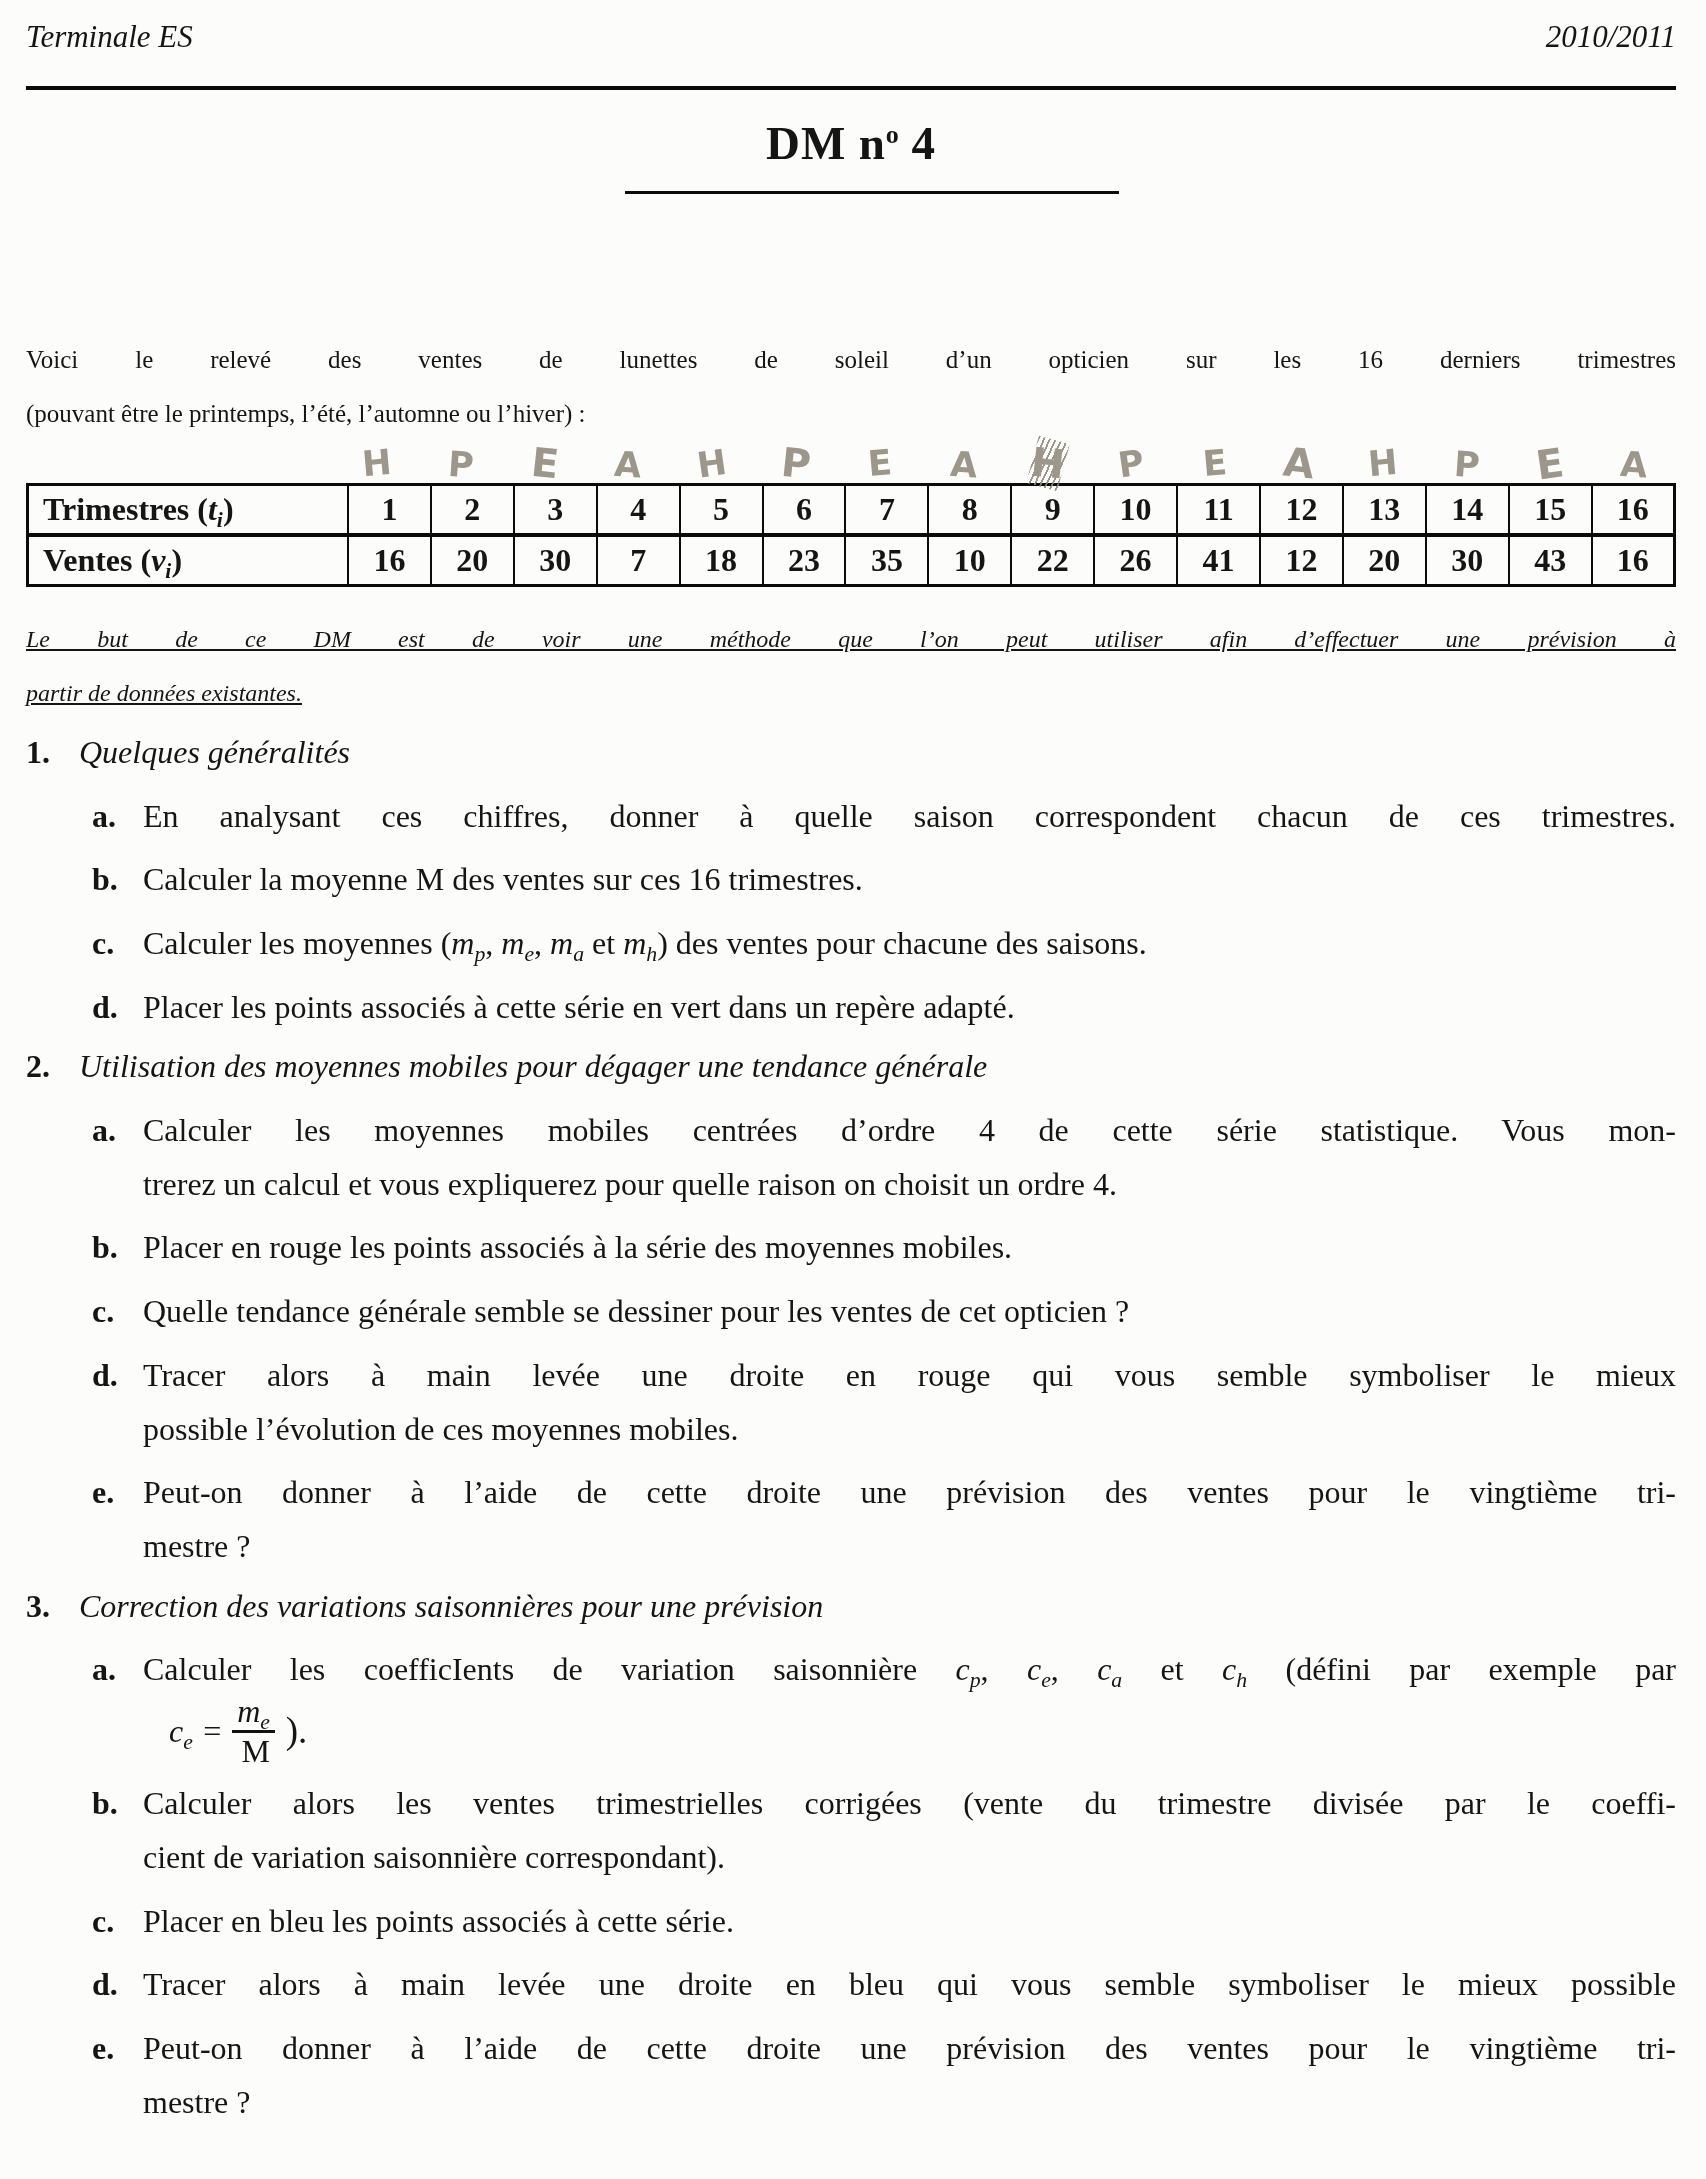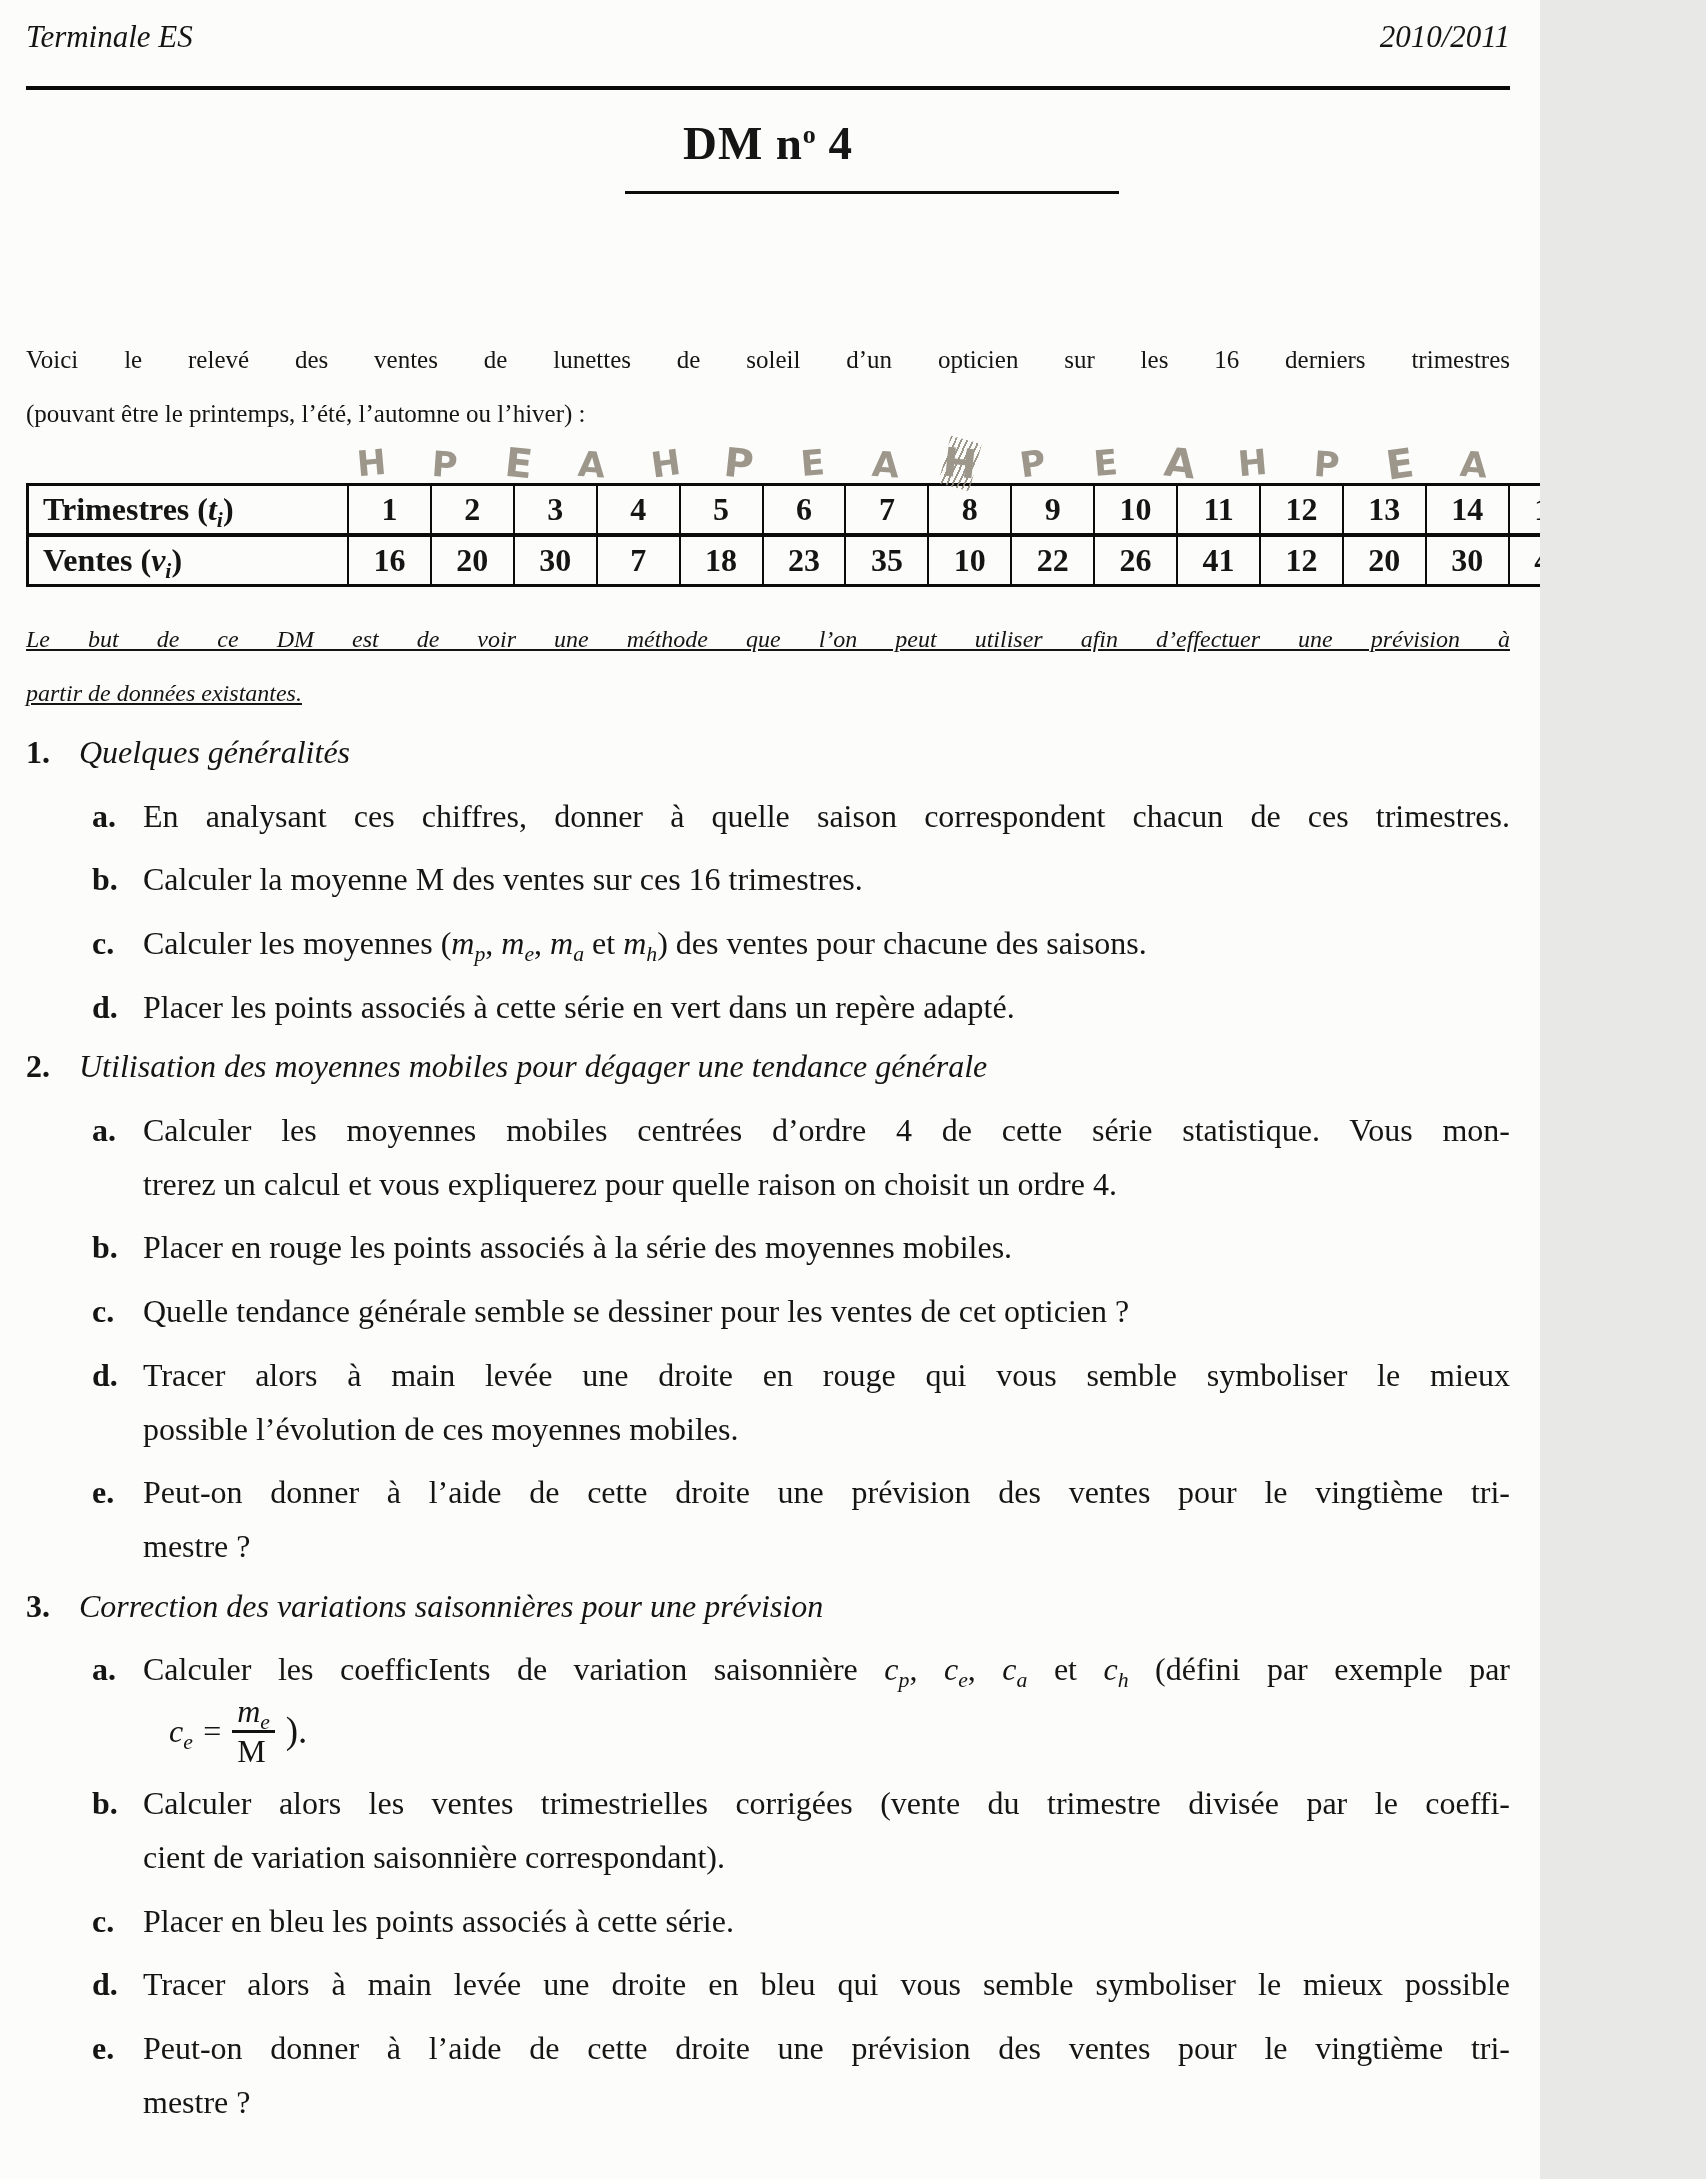--- a/index.html
+++ b/index.html
@@ -1,18 +1,18 @@
 <!DOCTYPE html>
 <html lang="fr" style="font-size:14px"><head>
 <meta charset="utf-8">
 <style>
   html,body{margin:0;padding:0;background:#e8e8e6;}
   .page{
     position:relative;
-    width:1540px;height:2180px;
+    width:1706px;height:2180px;
     overflow:hidden;
     background:#fcfcfa;
     box-sizing:border-box;
     padding:16px 30px 0 26px;
     font-family:"Liberation Serif","DejaVu Serif",serif;
     color:#151515;
   }
   
   .hdr{display:flex;justify-content:space-between;align-items:flex-start;
        font-style:italic;font-size:31px;line-height:42px;}
@@ -50,21 +50,21 @@
   sub{font-size:.68em;line-height:0;}
   
   .msec{display:flex;margin-top:5.3px;font-size:32px;line-height:54px;}
   .mnum{width:53px;flex:none;font-weight:bold;}
   .mhead{font-style:italic;}
   .sub{display:flex;margin-top:9.7px;padding-left:66px;font-size:32px;}
   .slabel{width:51px;flex:none;font-weight:bold;line-height:54px;}
   .stext{flex:1;line-height:54px;}
   
   .formula{display:flex;align-items:center;gap:10.5px;padding-left:26px;height:70px;font-size:32px;}
-  .frac{display:inline-flex;flex-direction:column;align-items:flex-start;}
+  .frac{display:inline-flex;flex-direction:column;align-items:flex-end;}
   .frac .fnum,.frac .fden{line-height:37px;padding:0 5.3px;}
   .frac .fbar{height:2.6px;background:#111;align-self:stretch;}
   .fclose{font-size:37px;}
   i{font-style:italic;}
 </style>
 </head>
 <body>
 
 <div class="page">
 

